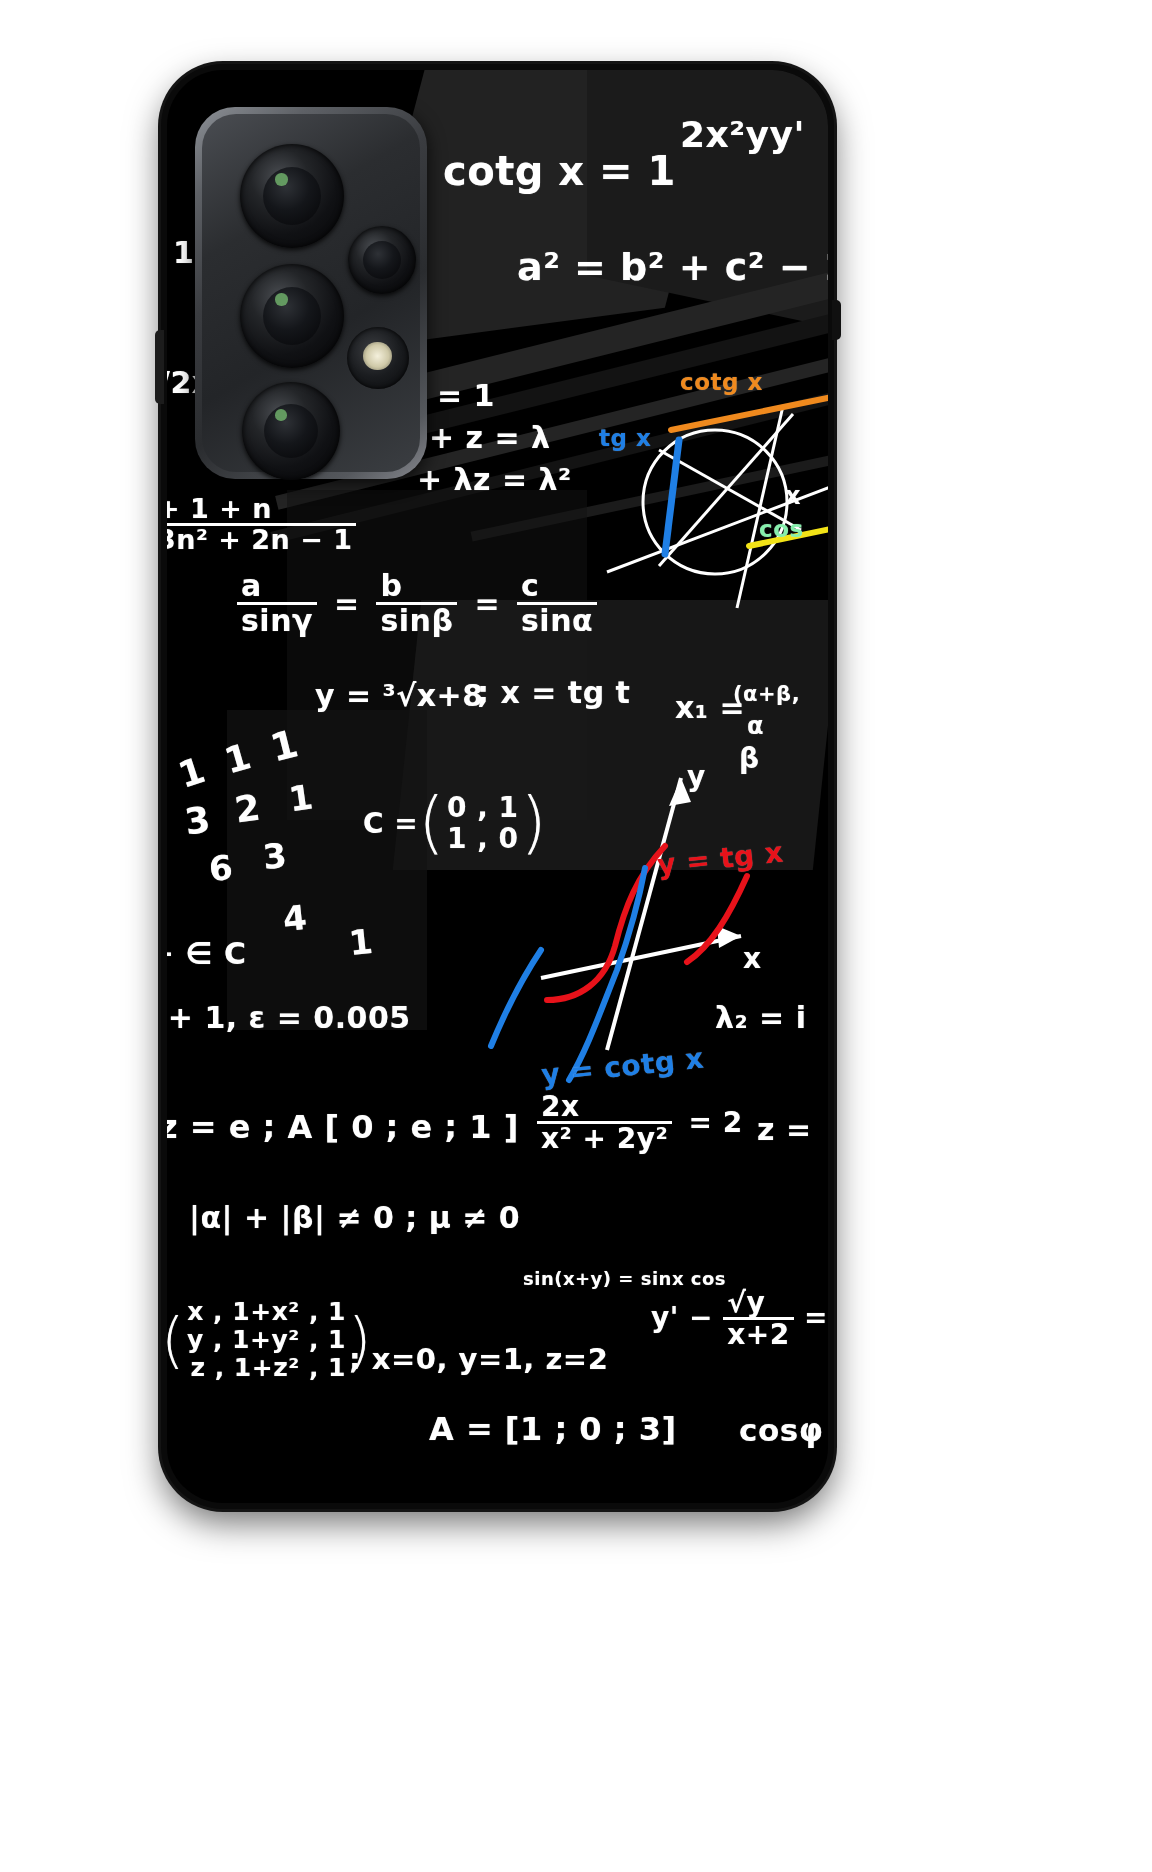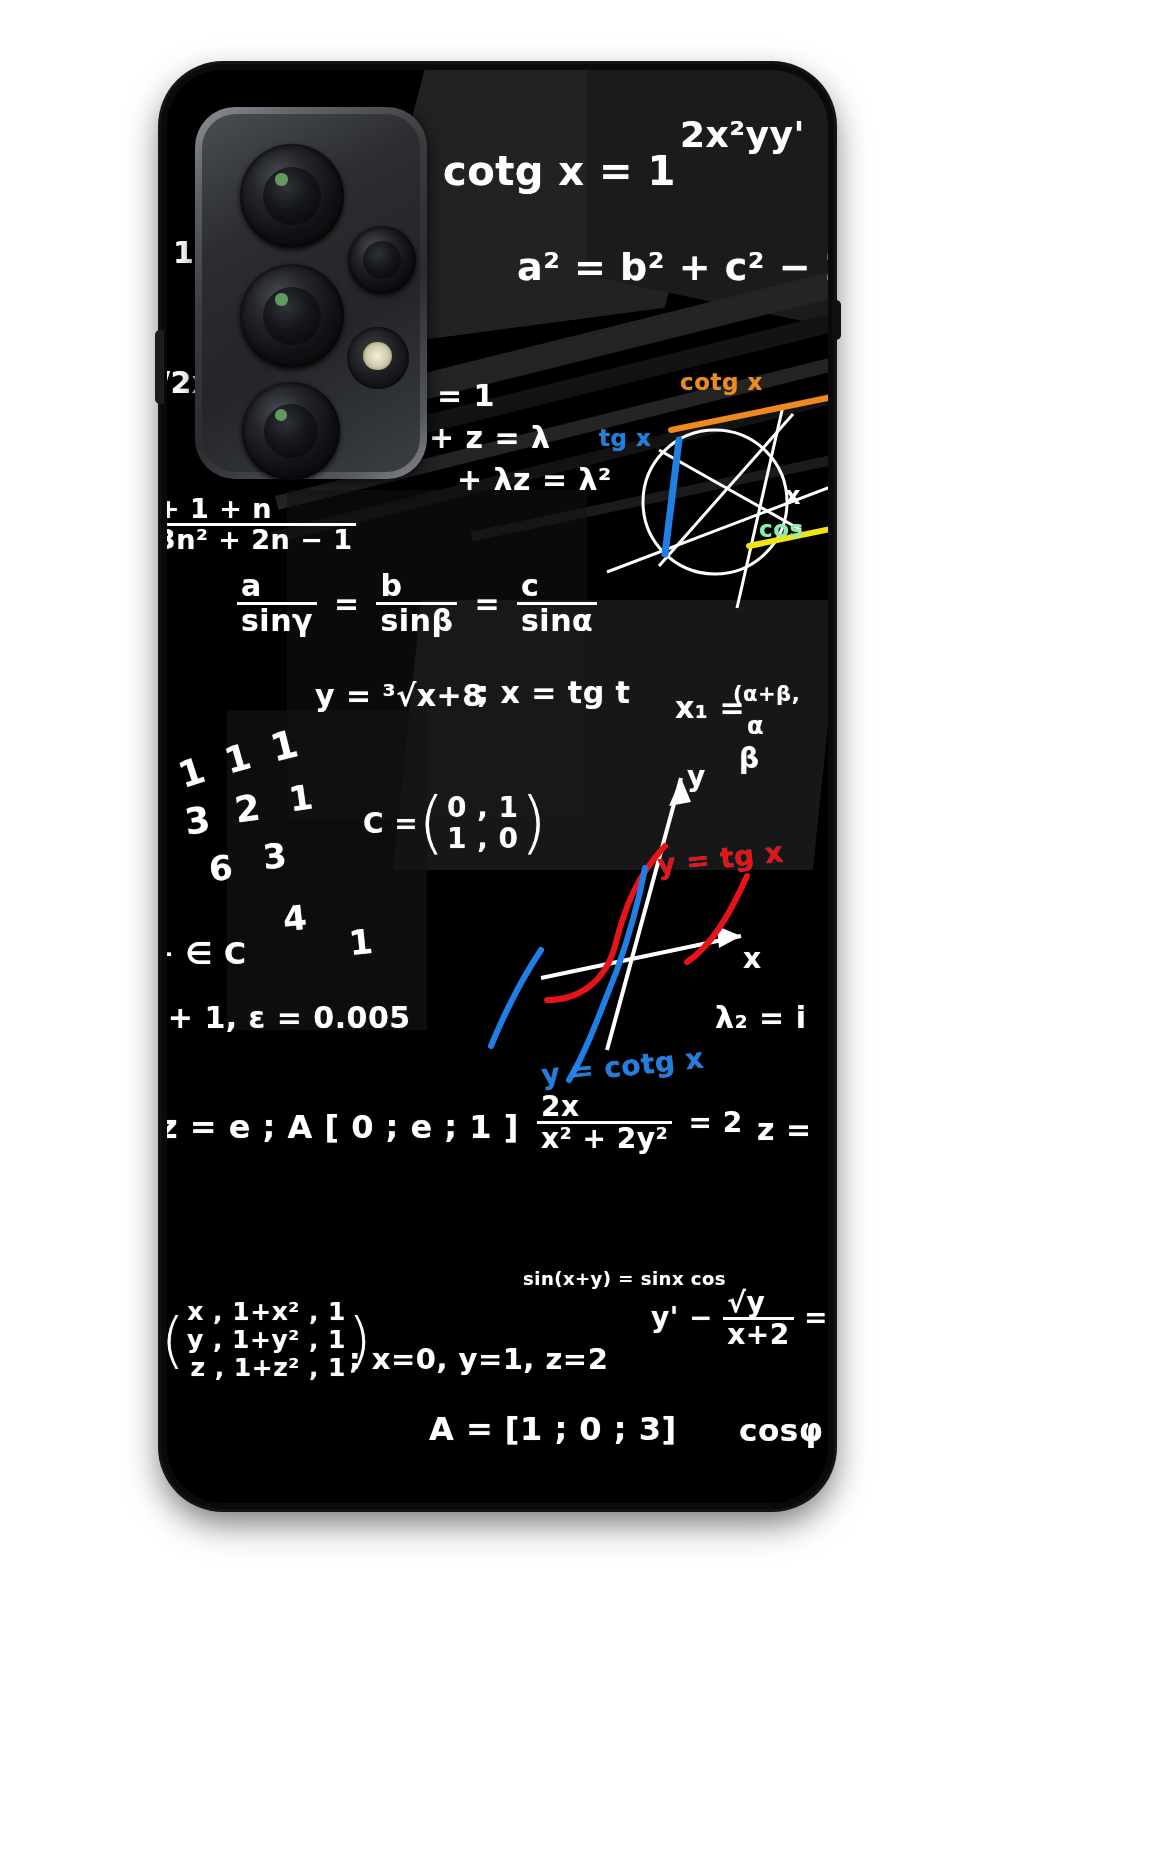--- a/index.html
+++ b/index.html
@@ -101,21 +101,21 @@
 
       <span class="f" style="left:513px;top:44px;font-size:36px;">2x²yy'</span>
 
       <span class="f" style="left:350px;top:175px;font-size:38px;">a² = b² + c² − 2</span>
 
       <span class="f" style="left:6px;top:165px;font-size:30px;">1</span>
       <span class="f" style="left:-8px;top:295px;font-size:30px;">/2x</span>
 
       <span class="f" style="left:270px;top:308px;font-size:30px;">= 1</span>
       <span class="f" style="left:262px;top:350px;font-size:30px;">+ z = λ</span>
-      <span class="f" style="left:250px;top:392px;font-size:30px;margin-left:40px;">+ λz = λ²</span>
+      <span class="f" style="left:250px;top:392px;font-size:30px;">+ λz = λ²</span>
 
       <span class="f" style="left:-14px;top:425px;font-size:27px;">
         <span class="frac">
           <span class="num">+ 1 + n</span>
           <span class="den">3n² + 2n − 1</span>
         </span>
       </span>
 
       <span class="f" style="left:70px;top:500px;font-size:30px;">
         <span class="frac">
@@ -174,20 +174,21 @@
       <span class="f" style="left:590px;top:1042px;font-size:30px;">z =</span>
 
       <span class="f" style="left:370px;top:1022px;font-size:28px;">
         <span class="frac">
           <span class="num">2x</span>
           <span class="den">x² + 2y²</span>
         </span>
         <span style="display:inline-block;vertical-align:middle;padding-left:6px;">= 2</span>
       </span>
 
+      <span class="f" style="left:22px;top:1130px;font-size:30px;">|α| + |β| ≠ 0 ; μ ≠ 0</span>
 
       <span class="f" style="left:356px;top:1164px;font-size:18px;margin-top:34px;">sin(x+y) = sinx cos</span>
 
       <span class="f" style="left:484px;top:1218px;font-size:28px;">
         <span>y' −</span>
         <span class="frac">
           <span class="num">√y</span>
           <span class="den">x+2</span>
         </span>
         <span>=</span>

